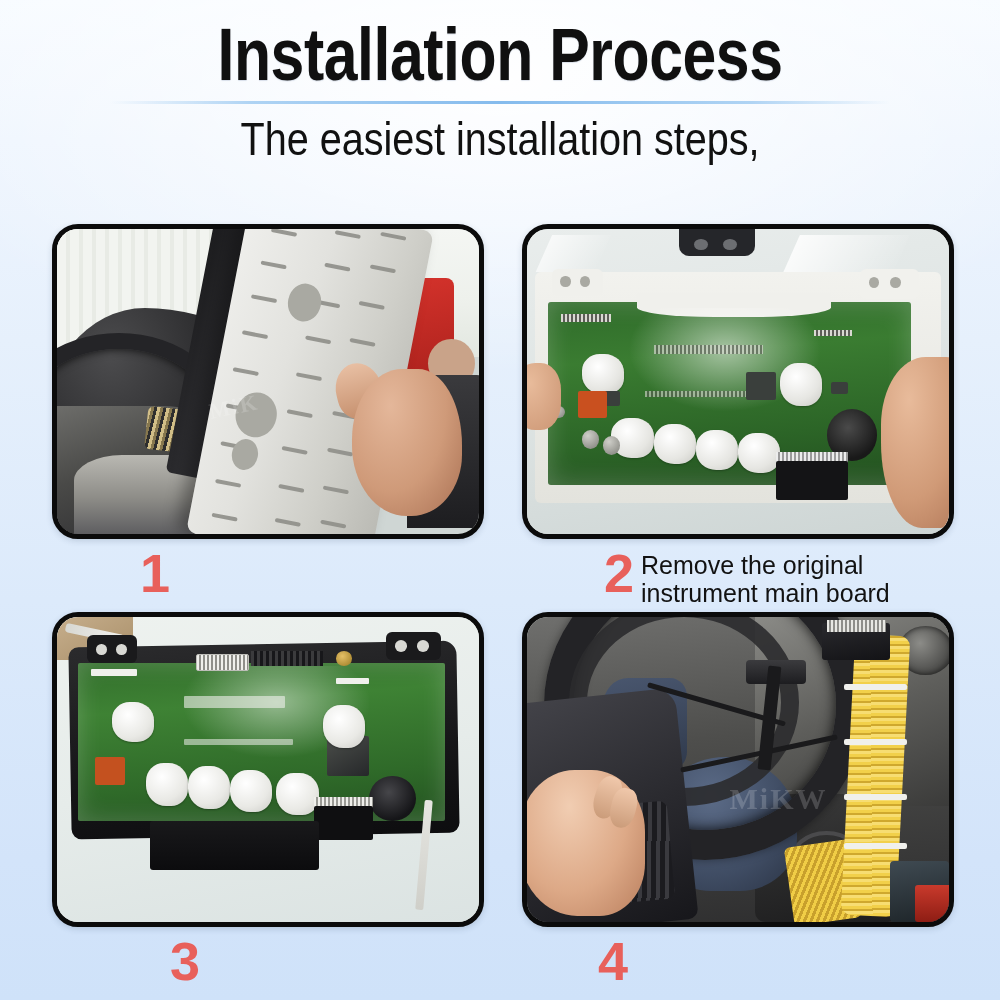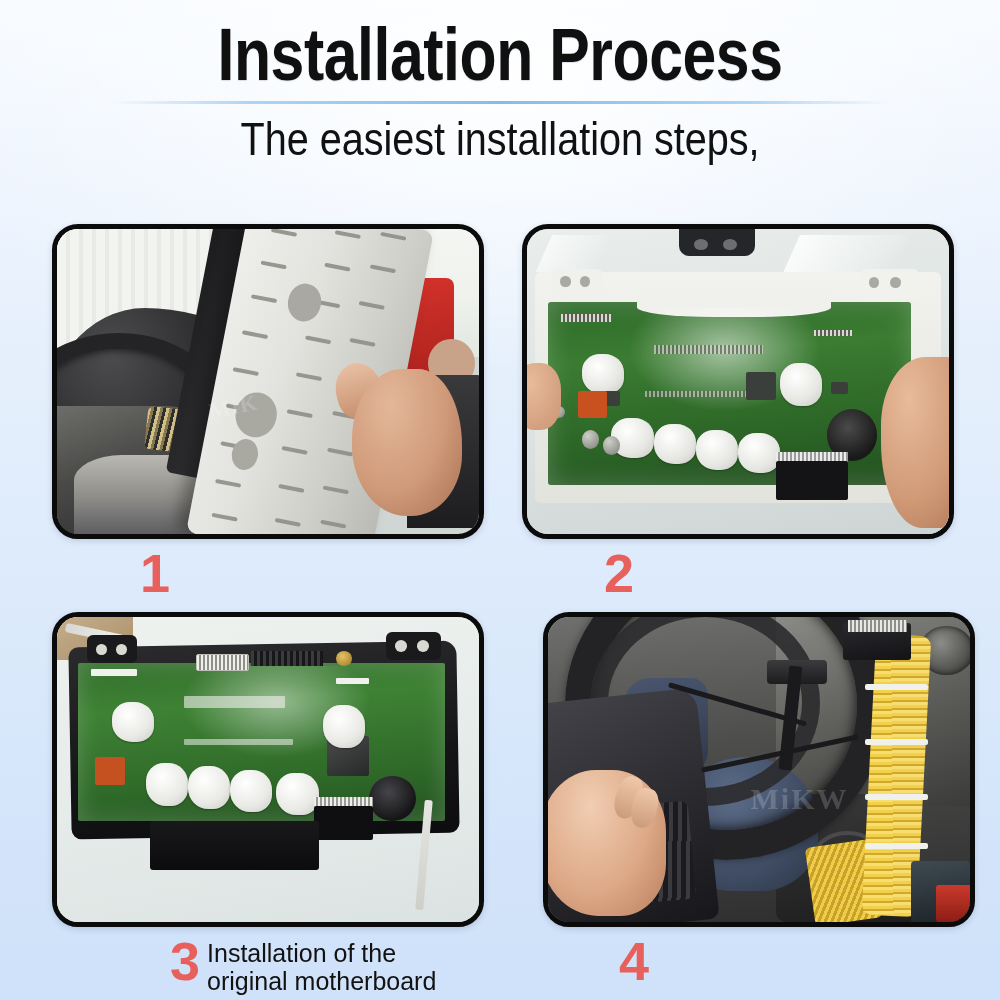--- a/index.html
+++ b/index.html
@@ -64,21 +64,21 @@
     left: 0; top: 216px;
     width: 1000px; height: 784px;
   }
   .step {
     position: absolute;
     width: 430px;
   }
   .step.s1 { left: 52px;  top: 8px;  }
   .step.s2 { left: 522px; top: 8px;  }
   .step.s3 { left: 52px;  top: 396px; }
-  .step.s4 { left: 543px; top: 396px; }
+  .step.s4 { left: 522px; top: 396px; }
 
   .photo-frame {
     position: relative;
     width: 422px; height: 305px;
     border: 5px solid #0b0b0b;
     border-radius: 26px;
     overflow: hidden;
     background: #cfd6d4;
     box-shadow: 0 2px 6px rgba(40,60,90,0.18);
   }
@@ -428,20 +428,22 @@
         <div class="sc p2-cap" style="left:6%;top:58%;width:3%;height:4%;"></div>
         <div class="sc p2-buzz"></div>
         <div class="sc p2-connw"></div>
         <div class="sc p2-conn"></div>
         <div class="sc p2-handL"></div>
         <div class="sc p2-hand"></div>
       </div>
     </div>
     <div class="caption">
       <span class="step-num">2</span>
+      <span class="caption-text">Remove the original
+instrument main board</span>
     </div>
   </div>
 
   <div class="step s3">
     <div class="photo-frame">
       <div class="photo">
         <div class="sc p3-bg"></div>
         <div class="sc p3-tan"></div>
         <div class="sc p3-wire"></div>
         <div class="sc p3-house"></div>
@@ -472,22 +474,20 @@
         <div class="sc p3-motor" style="left:52%;top:51%;width:10%;height:14%;"></div>
         <div class="sc p3-orange"></div>
         <div class="sc p3-cord"></div>
         <div class="sc p3-connp"></div>
         <div class="sc p3-connb"></div>
         <div class="sc p3-foot"></div>
       </div>
     </div>
     <div class="caption">
       <span class="step-num">3</span>
-      <span class="caption-text">Installation of the
-original motherboard</span>
     </div>
   </div>
 
   <div class="step s4">
     <div class="photo-frame">
       <div class="photo">
         <div class="sc p4-bg"></div>
         <div class="sc p4-dash"></div>
         <div class="sc p4-knob"></div>
         <div class="sc p4-red"></div>

